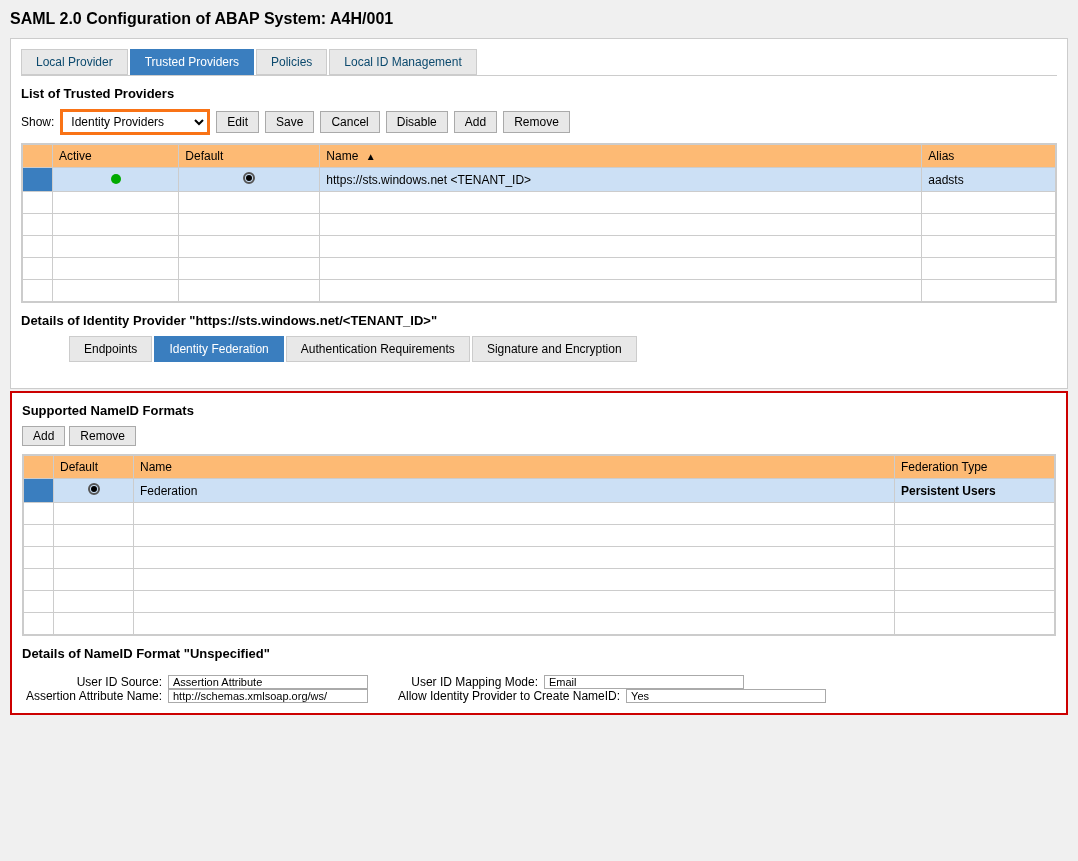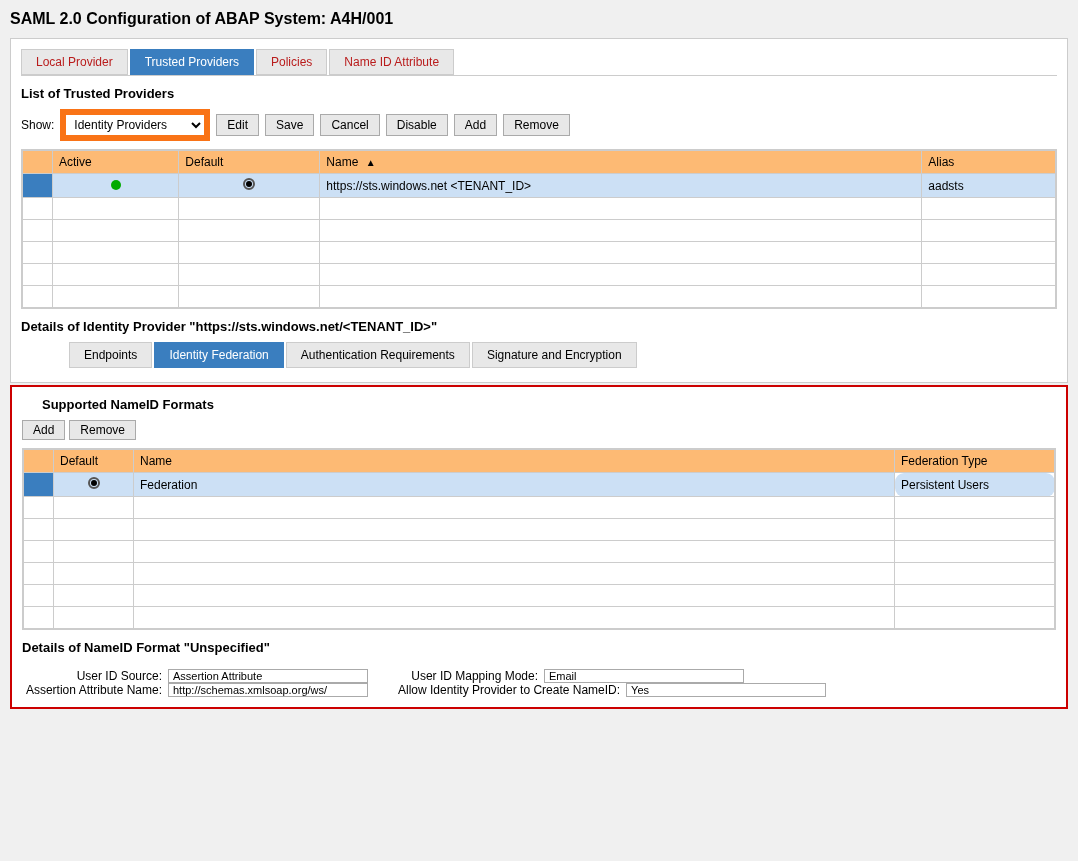--- a/index.html
+++ b/index.html
@@ -21,21 +21,21 @@
       border-bottom: 1px solid #ccc;
       margin-bottom: 10px;
     }
     .tab {
       padding: 5px 14px;
       border: 1px solid #ccc;
       background: #e8e8e8;
       cursor: pointer;
       margin-right: 2px;
       font-size: 12px;
-      color: #b91c1c;
+      color: #0c4a6e;
     }
     .tab.active {
       background: #3a7ebf;
       color: #fff;
       border-color: #3a7ebf;
       text-align: center;
     }
     .section-title {
       font-size: 13px;
       font-weight: bold;
@@ -46,21 +46,21 @@
       align-items: center;
       gap: 6px;
       margin-bottom: 8px;
     }
     .toolbar-label {
       font-size: 12px;
     }
     select {
       font-size: 12px;
       padding: 2px 4px;
-      border: 6px solid #f97316;
+      border: 3px solid #f97316;
       background: #fff;
       min-width: 150px;
     }
     button {
       font-size: 12px;
       padding: 3px 10px;
       border: 1px solid #aaa;
       background: #e8e8e8;
       cursor: pointer;
       color: #000;
@@ -126,21 +126,21 @@
       font-size: 10px;
       margin-left: 4px;
     }
     .details-section {
       font-size: 13px;
       font-weight: bold;
       margin: 10px 0 8px 0;
     }
     .sub-tab-bar {
       display: flex;
-      margin-bottom: 4px;
+      margin-bottom: 16px;
       padding-left: 48px;
     }
     .sub-tab {
       padding: 5px 14px;
       border: 1px solid #ccc;
       background: #e8e8e8;
       cursor: pointer;
       margin-right: 2px;
       font-size: 12px;
     }
@@ -152,21 +152,20 @@
     }
     .red-border-section {
       border: 2px solid #cc0000;
       padding: 10px;
       background: #fff;
     }
     .inner-section-title {
       font-size: 13px;
       font-weight: bold;
       margin-bottom: 8px;
-      margin-left: 20px;
     }
     .small-toolbar {
       display: flex;
       gap: 4px;
       margin-bottom: 8px;
     }
     .small-toolbar button {
       padding: 2px 10px;
       font-size: 12px;
     }
@@ -224,21 +223,21 @@
 </head>
 <body>
 
 <div class="page-title">SAML 2.0 Configuration of ABAP System: A4H/001</div>
 
 <div class="top-section">
   <div class="tab-bar">
     <div class="tab">Local Provider</div>
     <div class="tab active">Trusted Providers</div>
     <div class="tab">Policies</div>
-    <div class="tab">Name ID Attribute</div>
+    <div class="tab">Local ID Management</div>
   </div>
 
   <div class="section-title">List of Trusted Providers</div>
   <div class="toolbar">
     <span class="toolbar-label">Show:</span>
     <select>
       <option>Identity Providers</option>
     </select>
     <button>Edit</button>
     <button>Save</button>
@@ -335,21 +334,21 @@
           <th>Default</th>
           <th>Name</th>
           <th>Federation Type</th>
         </tr>
       </thead>
       <tbody>
         <tr class="row-selected">
           <td class="blue-cell"></td>
           <td style="text-align:center;"><span class="radio-dot filled"></span></td>
           <td>Federation</td>
-          <td style="font-weight:normal;border-radius:9px;">Persistent Users</td>
+          <td style="font-weight:bold;">Persistent Users</td>
         </tr>
         <tr>
             <td></td>
             <td></td>
             <td></td>
             <td></td>
           </tr>
         <tr>
             <td></td>
             <td></td>

